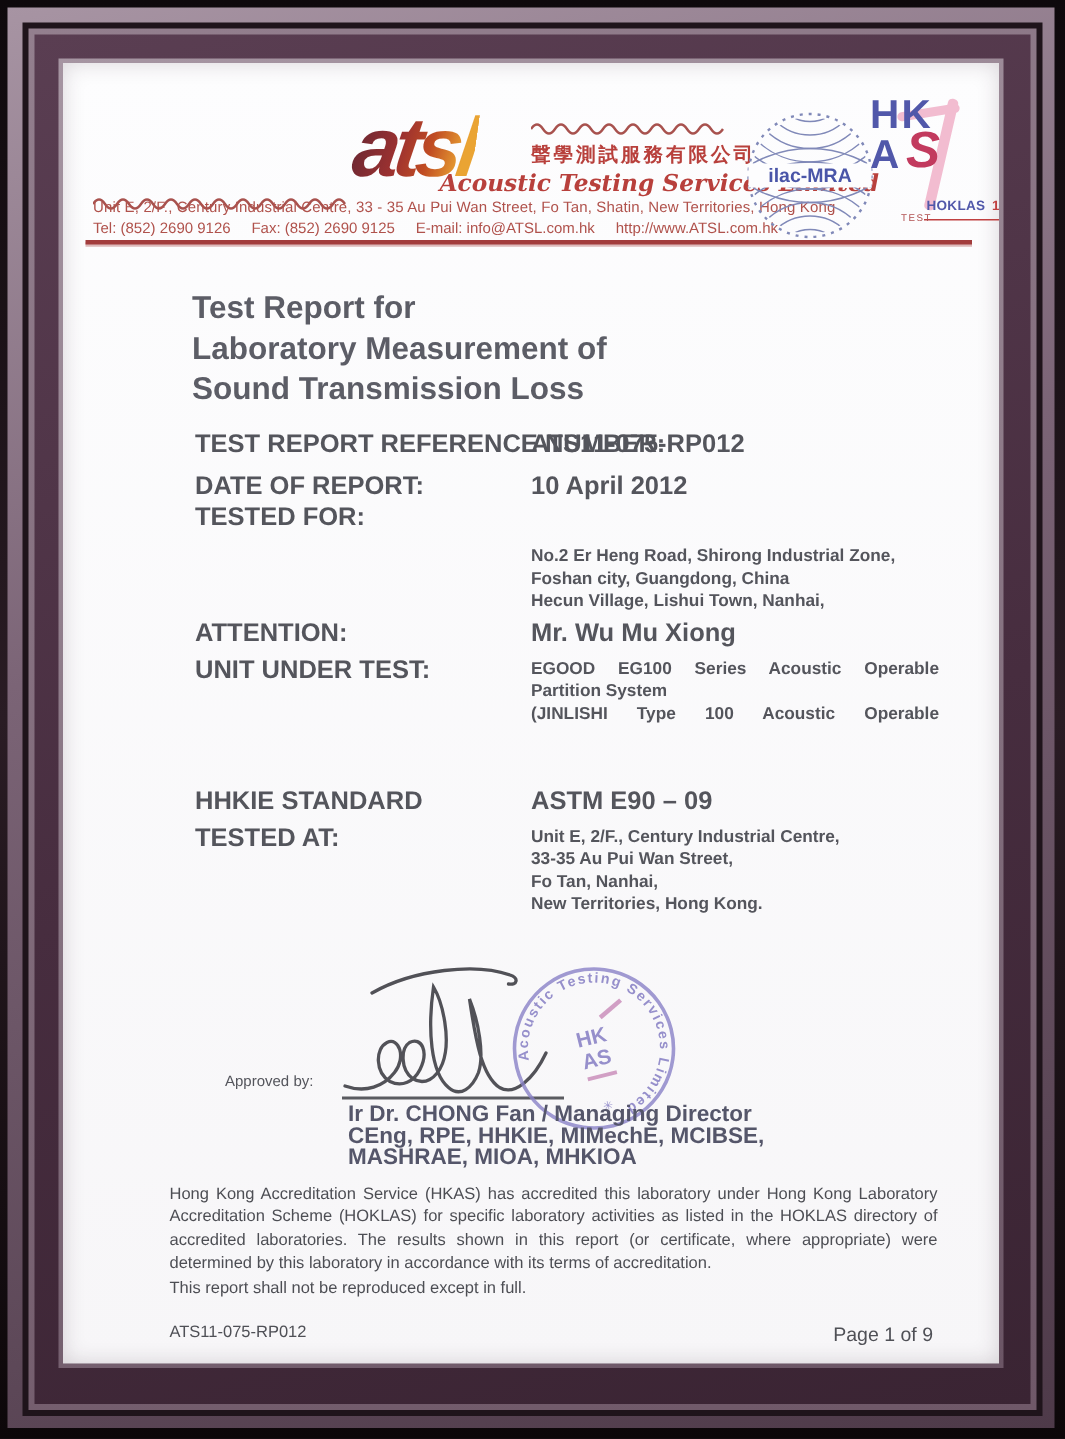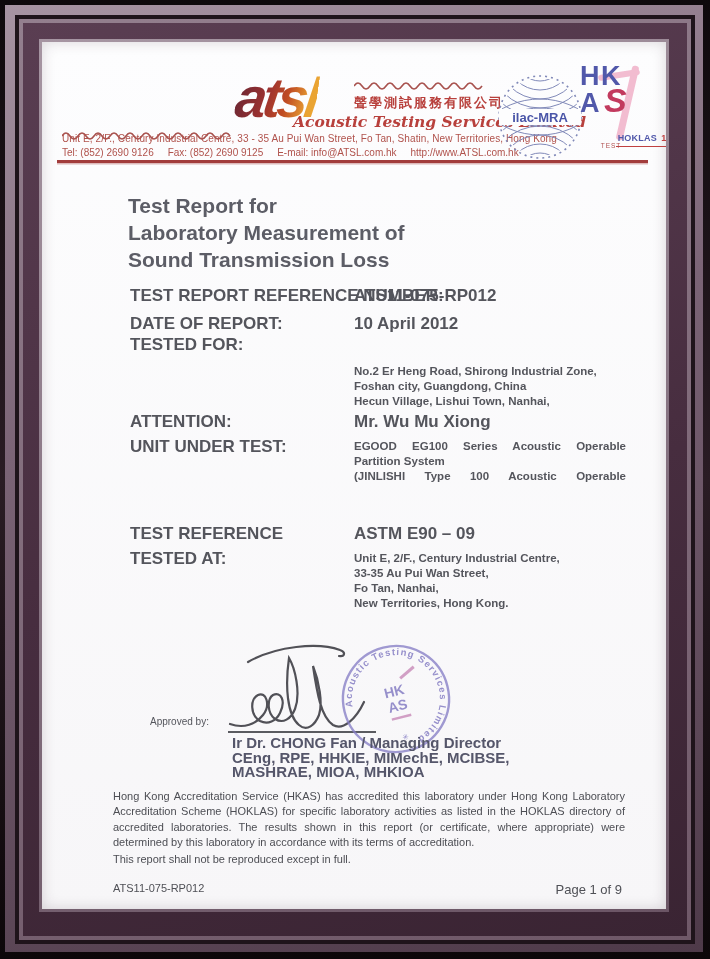--- a/index.html
+++ b/index.html
@@ -189,21 +189,21 @@
     </div>
     <div class="row row-uut">
       <span>UNIT UNDER TEST:</span>
     </div>
     <div class="vblock blk-uut">
       <div class="jline">EGOOD EG100 Series Acoustic Operable</div>
       <div>Partition System</div>
       <div class="jline">(JINLISHI Type 100 Acoustic Operable</div>
     </div>
     <div class="row row-standard">
-      <span>TEST REFERENCE</span>
+      <span>HHKIE STANDARD</span>
       <span class="val">ASTM E90 – 09</span>
     </div>
     <div class="row row-testedat">
       <span>TESTED AT:</span>
     </div>
     <div class="vblock blk-testedat">
       <div>Unit E, 2/F., Century Industrial Centre,</div>
       <div>33-35 Au Pui Wan Street,</div>
       <div>Fo Tan, Nanhai,</div>
       <div>New Territories, Hong Kong.</div>

